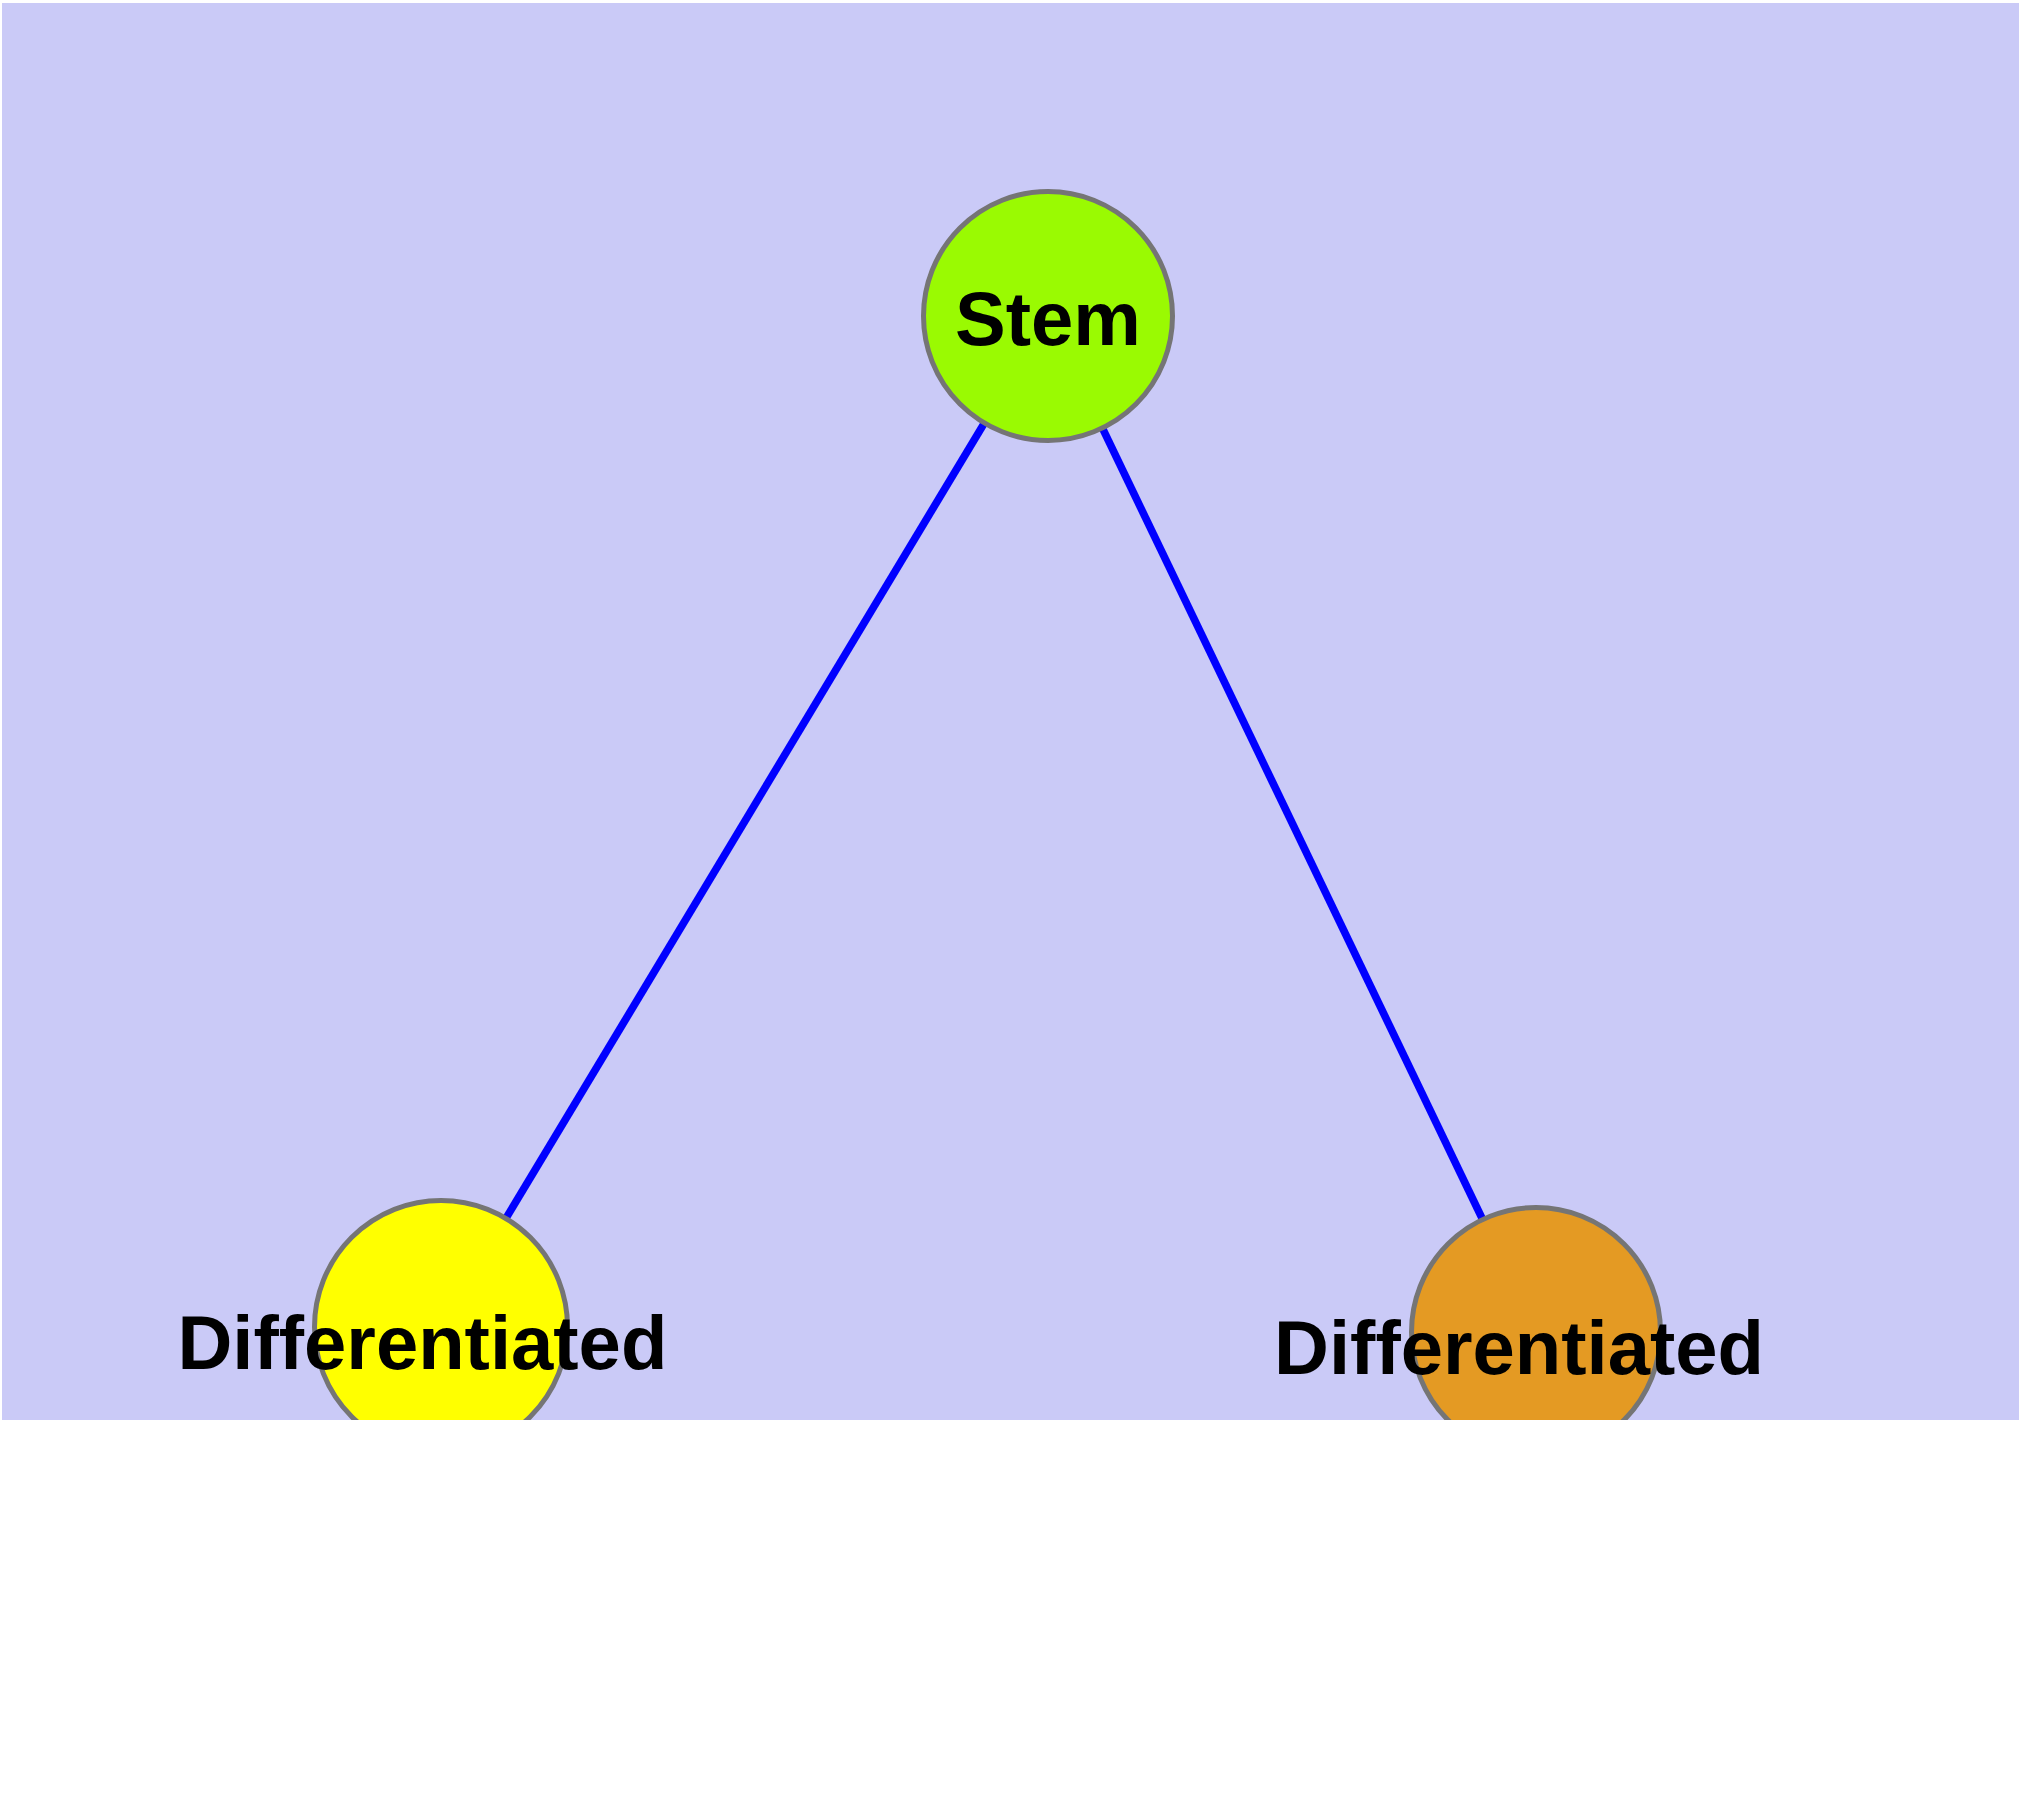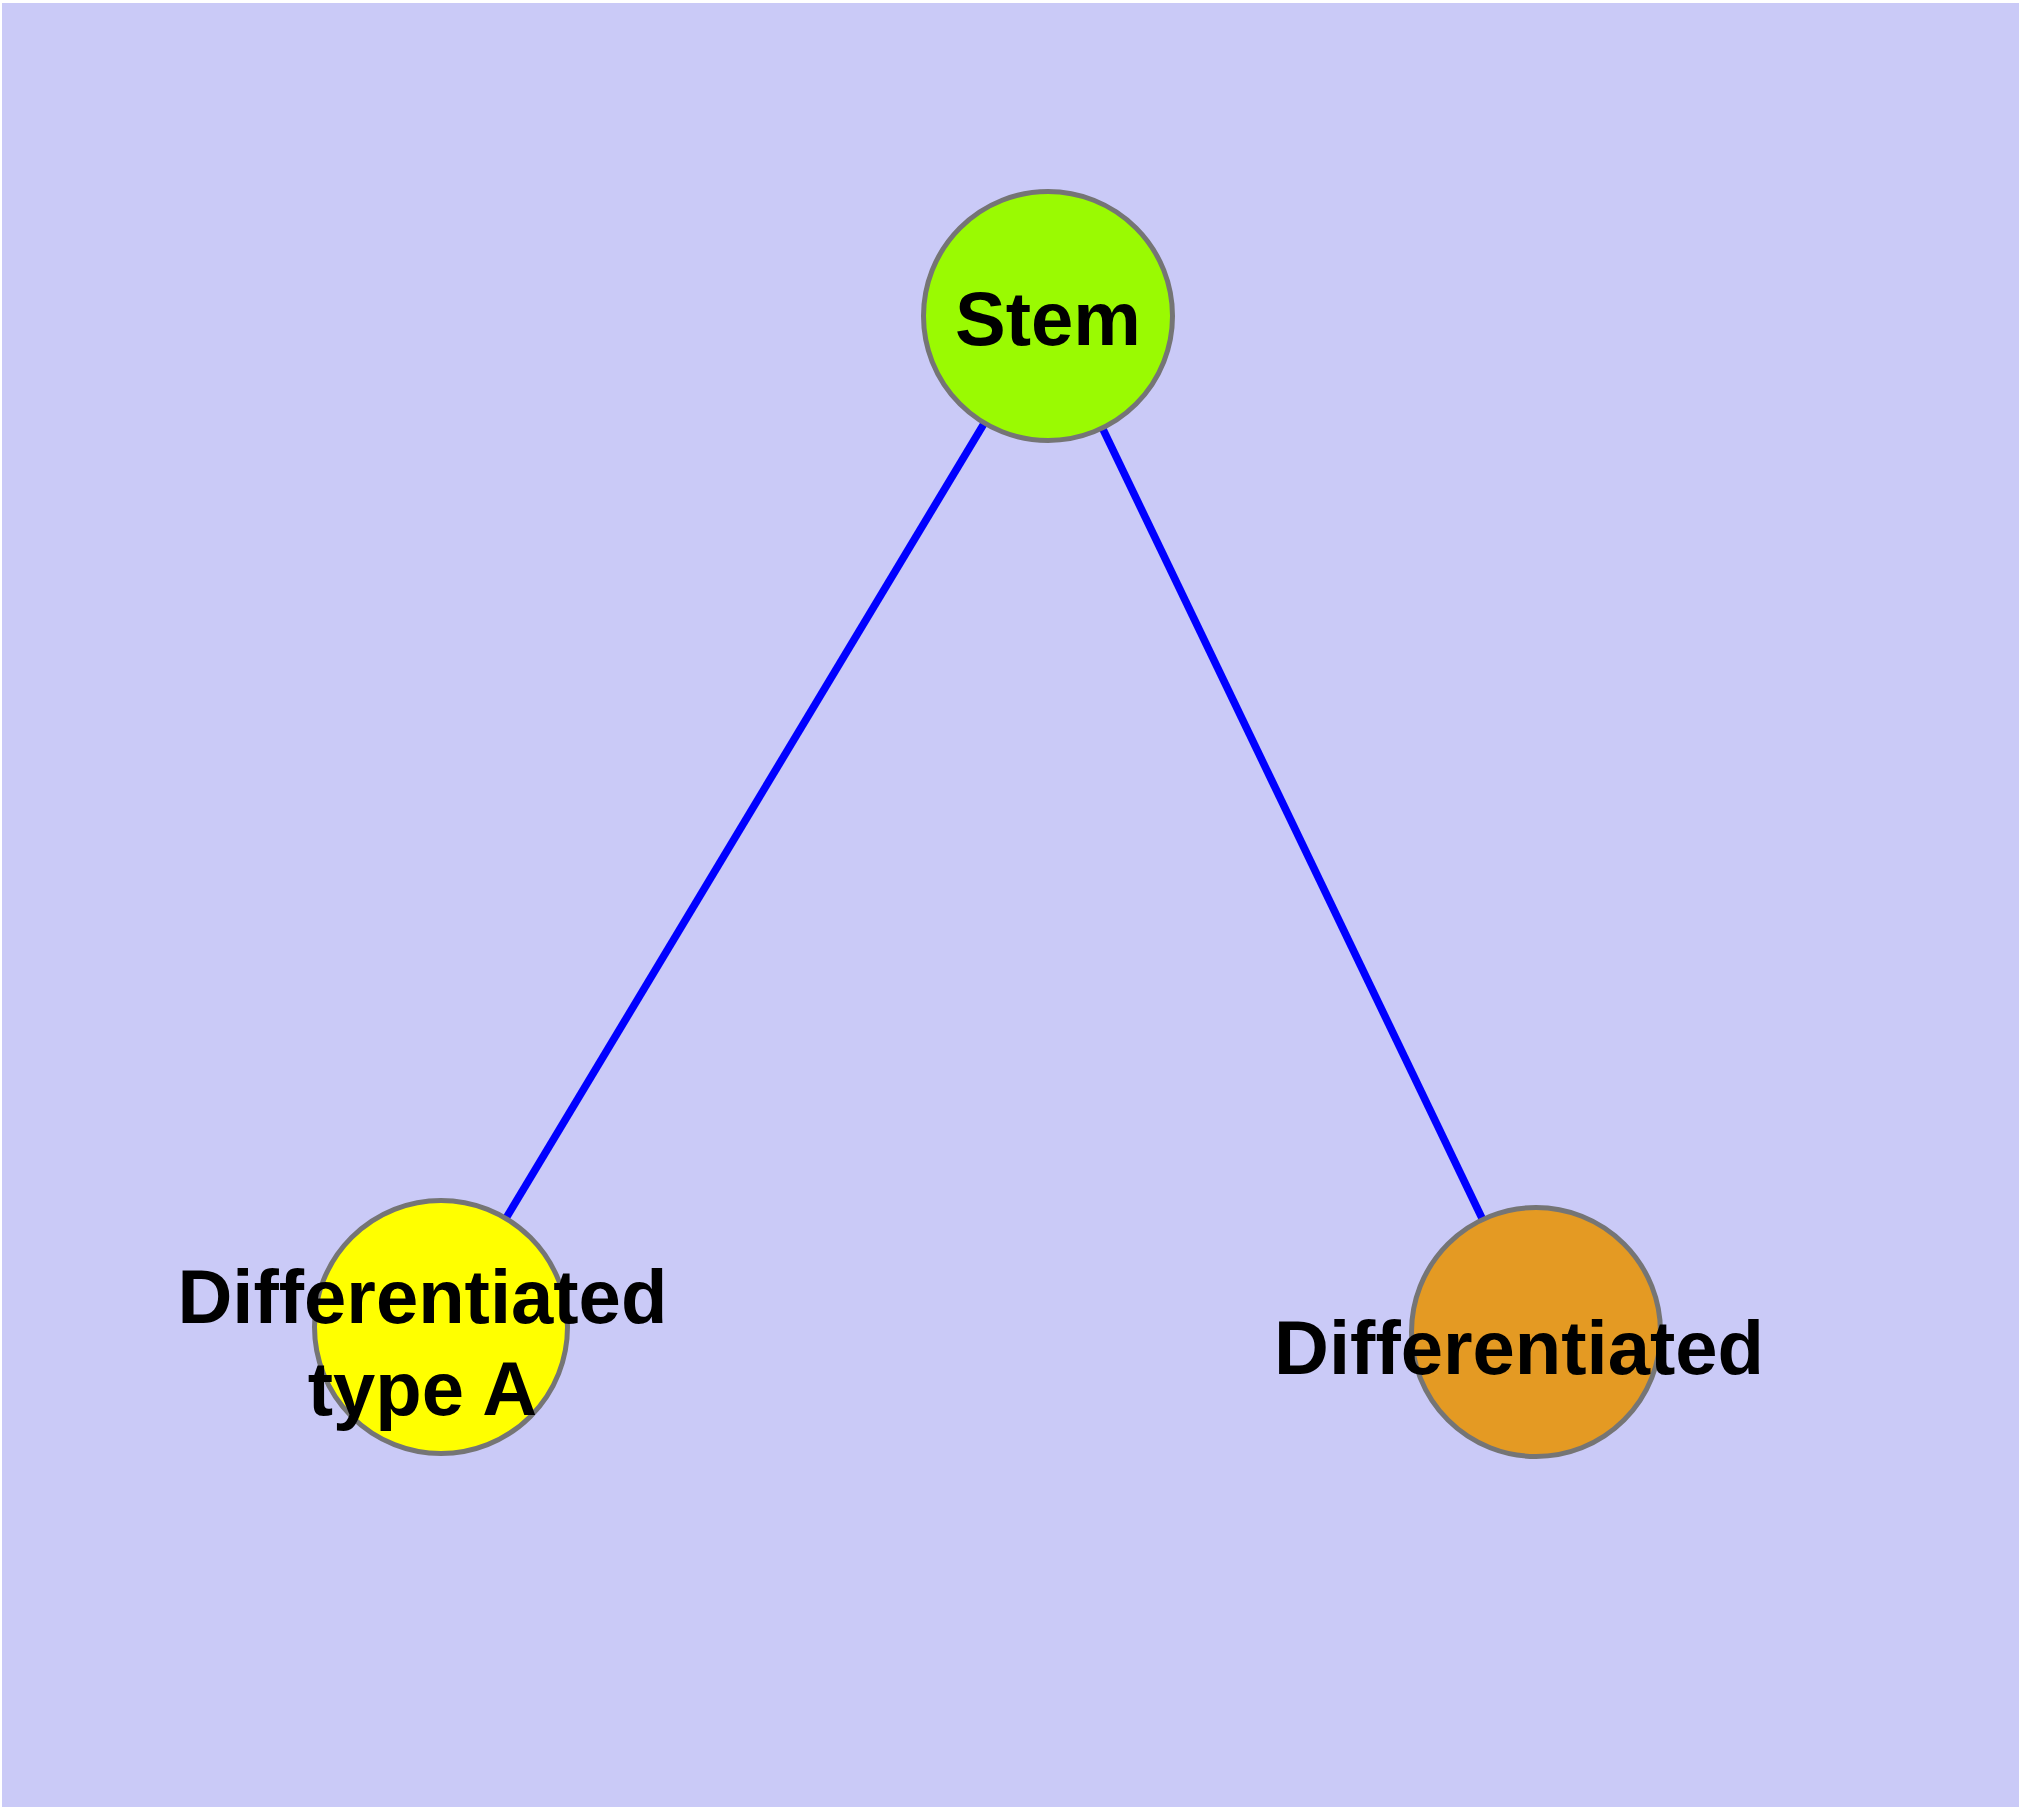--- a/index.html
+++ b/index.html
@@ -2,21 +2,21 @@
 <html style="font-size:13.6px"><head>
 <meta charset="utf-8">
 <style>
   html, body {
     margin: 0;
     padding: 0;
   }
   .page {
     position: relative;
     width: 2021px;
-    height: 1812px;
+    height: 1420px;
     background: #ffffff; 
     overflow: hidden;
     font-family: "Liberation Sans", "DejaVu Sans", sans-serif;
   }
   .field {
     position: absolute;
     left: 1.7px;
     top: 2.5px;
     width: 2017px;
     height: 1804px;
@@ -63,21 +63,20 @@
 
   <div class="node" style="left: 921px; top: 189px; width: 254px; height: 254px; background: rgb(154, 250, 2); border-color: rgb(117, 117, 117); border-width: 5.1px;">
     <div class="node-label" style="left: calc(50% + 0px); top: calc(50% + 3.4px); color: rgb(0, 0, 0);">
       <span class="line">Stem</span>
     </div>
   </div>
 
   <div class="node" style="left: 312px; top: 1198px; width: 258px; height: 258px; background: rgb(255, 255, 0); border-color: rgb(117, 117, 117); border-width: 5.1px;">
     <div class="node-label" style="left: calc(50% - 18.6px); top: calc(50% + 16px); color: rgb(0, 0, 0);">
       <span class="line">Differentiated</span>
-      <span class="line">type A</span>
     </div>
   </div>
 
   <div class="node" style="left: 1409px; top: 1205px; width: 254px; height: 254px; background: rgb(228, 154, 35); border-color: rgb(117, 117, 117); border-width: 5.1px;">
     <div class="node-label" style="left: calc(50% - 17px); top: calc(50% + 16px); color: rgb(0, 0, 0);">
       <span class="line">Differentiated</span>
     </div>
   </div>
 
 </div>

